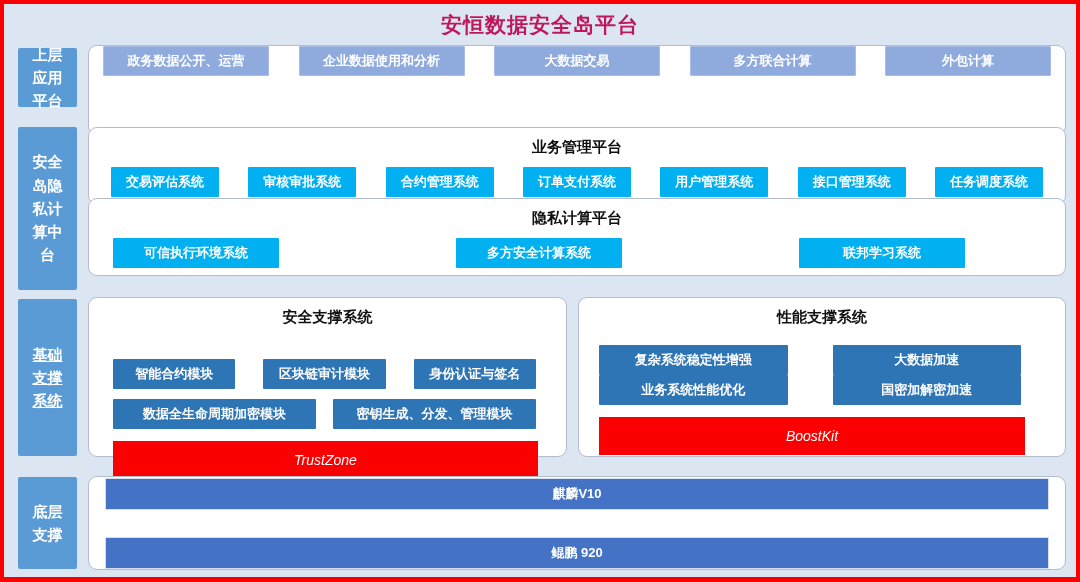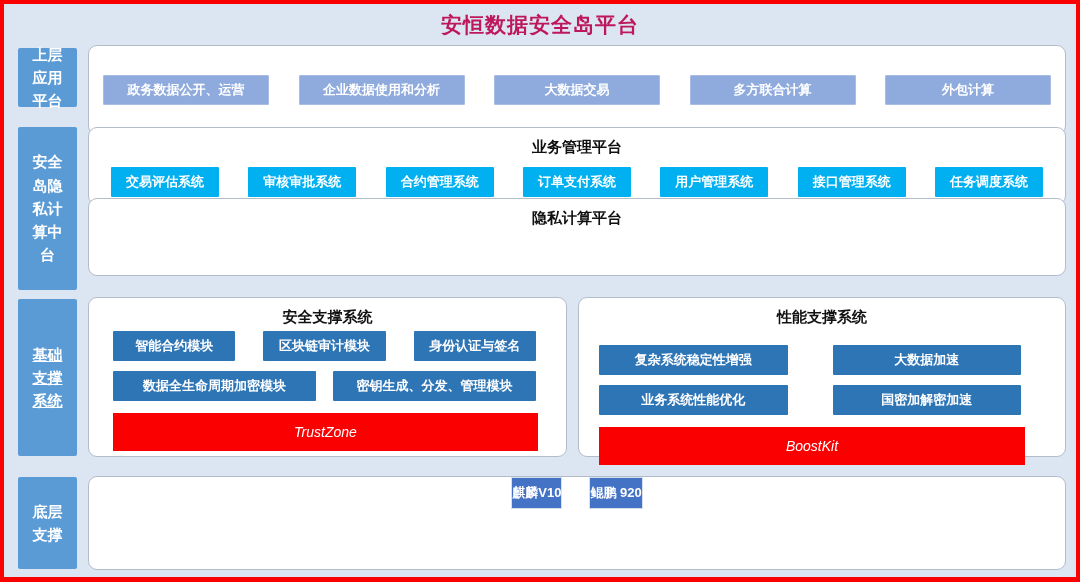--- a/index.html
+++ b/index.html
@@ -31,48 +31,48 @@
   .s1{top:44px;height:59px;}
   .s2{top:123px;height:163px;}
   .s3{top:295px;height:157px;text-decoration:underline;}
   .s4{top:473px;height:92px;}
   
   .panel{
     position:absolute;left:84px;width:978px;
     background:#ffffff;border:1px solid #B3BDC9;border-radius:9px;
     box-sizing:border-box;
   }
-  .p1{top:41px;height:90px;display:flex;align-items:center;justify-content:space-between;padding:0 14px;}
+  .p1{top:41px;height:90px;display:flex;justify-content:space-between;padding:0 14px;}
   .p2{top:123px;height:78px;}
   .p3{top:194px;height:78px;}
   .p4l{top:293px;height:160px;left:84px;width:479px;}
   .p4r{top:293px;height:160px;left:574px;width:488px;}
-  .p5{top:472px;height:94px;display:flex;flex-direction:row;align-items:stretch;justify-content:center;gap:27px;padding:0 16px;}
+  .p5{top:472px;height:94px;display:flex;flex-direction:column;align-items:stretch;justify-content:center;gap:27px;padding:0 16px;}
   .panel-title{
     text-align:center;font-size:15px;font-weight:bold;color:#111;
     margin-top:9px;height:20px;line-height:20px;
   }
   
   .node{
     display:flex;align-items:center;justify-content:center;
     color:#fff;font-size:13px;font-weight:bold;
     height:30px;box-sizing:border-box;border-radius:1px;
     white-space:nowrap;
   }
   .node-app{background:#8FAADC;border:1px solid #A9BCE6;width:166px;}
   .node-cyan{background:#00B0F0;}
   .node-steel{background:#2E75B6;}
   .row-biz{display:flex;justify-content:space-between;padding:0 22px;margin-top:10px;}
   .row-biz .node{min-width:108px;padding:0 10px;}
   .row-priv{display:flex;justify-content:space-between;padding:0 100px 0 24px;margin-top:10px;}
   .row-priv .node{width:166px;}
-  .grid3{display:grid;grid-template-columns:1fr 1fr 1fr;column-gap:28px;padding:0 30px 0 24px;margin-top:4px;}
+  .grid3{display:grid;grid-template-columns:1fr 1fr 1fr;column-gap:28px;padding:0 30px 0 24px;margin-top:32px;}
   .grid2a{display:grid;grid-template-columns:1fr 1fr;column-gap:17px;padding:0 30px 0 24px;margin-top:10px;}
   .grid2b{display:grid;grid-template-columns:1fr 1fr;column-gap:45px;padding:0 44px 0 20px;margin-top:18px;}
-  .grid2c{display:grid;grid-template-columns:1fr 1fr;column-gap:45px;padding:0 44px 0 20px;margin-top:10px;}
+  .grid2c{display:grid;grid-template-columns:1fr 1fr;column-gap:45px;padding:0 44px 0 20px;}
   .bar-red{
     height:38px;background:#FB0000;color:#fff;
     display:flex;align-items:center;justify-content:center;
     font-size:14px;font-weight:normal;font-style:italic;
   }
   .bar-red.l{margin:12px 28px 0 24px;}
   .bar-red.r{margin:12px 40px 0 20px;}
   .bar-royal{
     height:30px;background:#4472C4;border:1px solid #D6DFF1;
     color:#fff;font-size:13px;font-weight:bold;
@@ -115,20 +115,25 @@
       <div class="node node-cyan">合约管理系统</div>
       <div class="node node-cyan">订单支付系统</div>
       <div class="node node-cyan">用户管理系统</div>
       <div class="node node-cyan">接口管理系统</div>
       <div class="node node-cyan">任务调度系统</div>
     </div>
   </div>
 
   <div class="panel p3">
     <div class="panel-title">隐私计算平台</div>
+    <div class="row-priv">
+      <div class="node node-cyan">可信执行环境系统</div>
+      <div class="node node-cyan">多方安全计算系统</div>
+      <div class="node node-cyan">联邦学习系统</div>
+    </div>
   </div>
 
   <div class="panel p4l">
     <div class="panel-title">安全支撑系统</div>
     <div class="grid3">
       <div class="node node-steel">智能合约模块</div>
       <div class="node node-steel">区块链审计模块</div>
       <div class="node node-steel">身份认证与签名</div>
     </div>
     <div class="grid2a">

